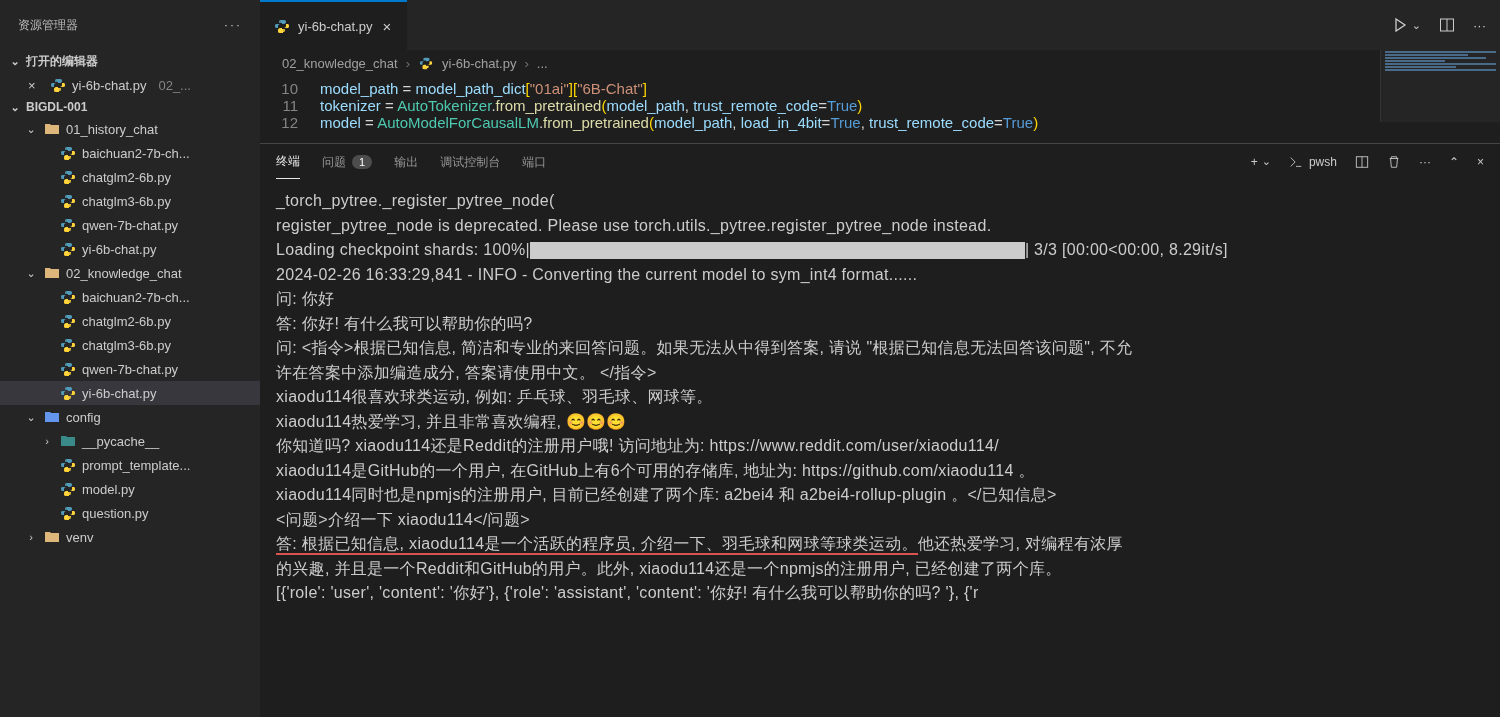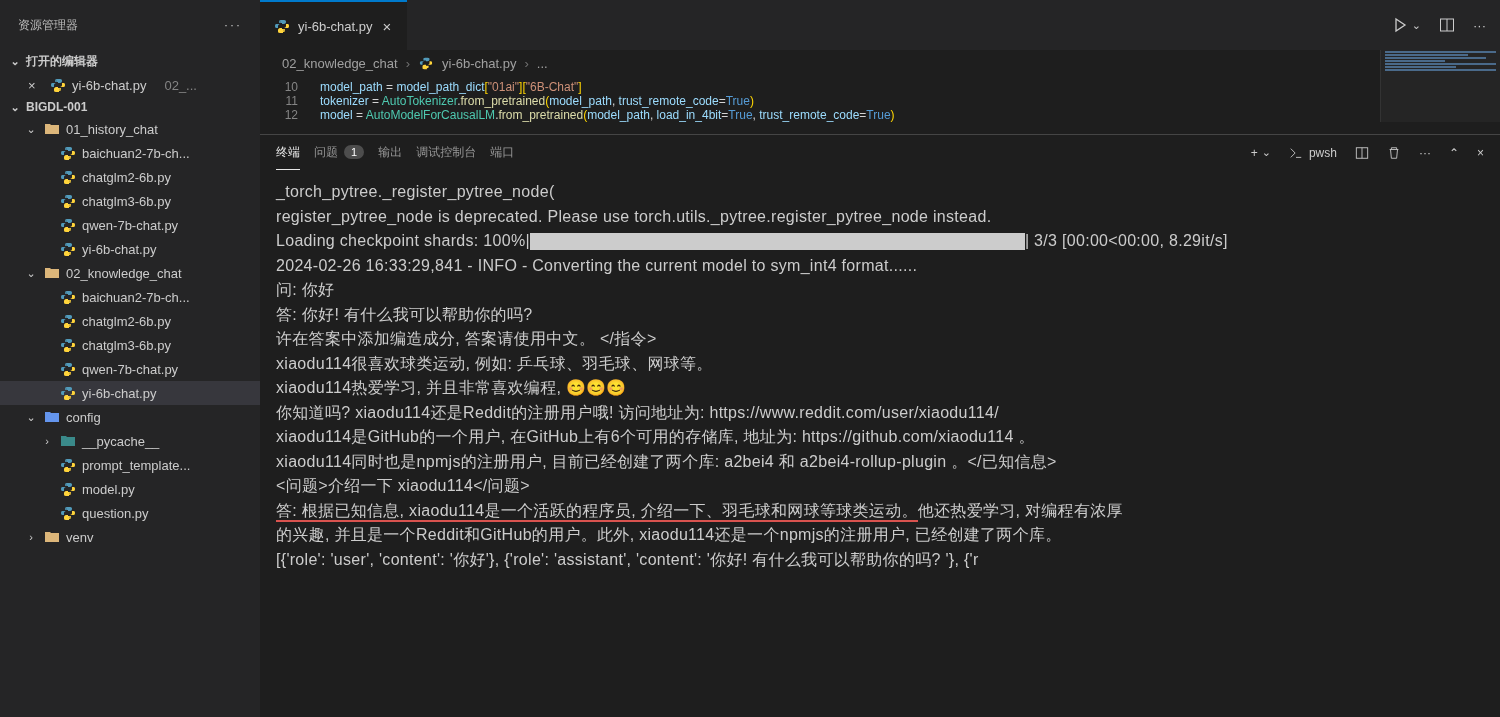--- a/index.html
+++ b/index.html
@@ -9,43 +9,43 @@
 .sb-more{color:#cccccc;letter-spacing:2px}
 .sb-section{display:flex;align-items:center;padding:3px 8px;color:#cccccc;font-size:12px;font-weight:600;gap:4px;cursor:pointer}
 .chev{width:14px;text-align:center;font-size:11px}
 .tree{flex:1;overflow:auto}
 .titem{display:flex;align-items:center;height:24px;padding-right:8px;cursor:pointer;gap:6px;white-space:nowrap;overflow:hidden}
 .titem.open-editor{padding-left:28px}
 .titem.open-editor .close{width:16px;color:#cccccc;font-size:13px}
 .titem.active{background:#37373d}
 .ico{width:16px;height:16px;display:flex;align-items:center;justify-content:center;flex-shrink:0}
 .ico-py{color:#519aba}
-.dim{color:#858585;margin-left:12px;overflow:hidden;text-overflow:ellipsis}
+.dim{color:#858585;margin-left:6px;overflow:hidden;text-overflow:ellipsis}
 .main{flex:1;display:flex;flex-direction:column;min-width:0;position:relative}
 .tabbar{height:50px;background:#252526;display:flex;align-items:center;justify-content:space-between}
 .tabs{display:flex;height:100%}
 .tab{display:flex;align-items:center;gap:8px;padding:0 14px;height:100%;background:#1e1e1e;border-top:2px solid #007acc;cursor:pointer}
 .tab .x{color:#cccccc;font-size:15px;padding:0 2px}
 .tb-actions{display:flex;align-items:center;gap:18px;padding-right:14px;color:#cccccc}
 .tb-actions span{cursor:pointer}
 .crumbs{height:26px;display:flex;align-items:center;padding-left:22px;gap:8px;font-size:13px;color:#a0a0a0}
 .crumbs .sep{color:#707070}
-.editor{flex:0 0 auto;background:#1e1e1e;font-family:Consolas,monospace;font-size:12px;padding:4px 0 12px 0;position:relative}
+.editor{flex:0 0 auto;background:#1e1e1e;font-family:Consolas,monospace;font-size:15px;padding:4px 0 12px 0;position:relative}
 .eline{display:flex}
 .lno{width:60px;text-align:right;padding-right:22px;color:#858585;user-select:none}
 .code{white-space:pre}
 .t-var{color:#9cdcfe}.t-op{color:#d4d4d4}.t-cls{color:#4ec9b0}.t-fn{color:#dcdcaa}
 .t-str{color:#ce9178}.t-p{color:#d4d4d4}.t-num{color:#569cd6}
 .t-arg{color:#9cdcfe}
 .t-br1{color:#ffd602}
 .minimap{position:absolute;top:50px;right:0;width:120px;height:72px;background:#252525;border-left:1px solid #333}
 .minimap div{height:2px;background:#4a6a8a;margin:1px 4px}
 .panel{flex:1;display:flex;flex-direction:column;border-top:1px solid #454545;min-height:0}
 .ptabs{height:35px;display:flex;align-items:center;padding:0 16px;gap:26px;font-size:12px;color:#969696;justify-content:space-between}
-.ptl{display:flex;gap:14px;align-items:flex-start}
+.ptl{display:flex;gap:22px;align-items:flex-end}
 .ptab{cursor:pointer;padding:8px 0}
 .ptab.active{color:#e7e7e7;border-bottom:1px solid #e7e7e7}
 .badge{background:#4d4d4d;color:#fff;border-radius:10px;padding:1px 7px;font-size:11px;margin-left:6px}
 .ptr{display:flex;gap:18px;align-items:center;color:#cccccc}
 .term{flex:1;font-family:Consolas,"Microsoft YaHei",monospace;font-size:16px;line-height:24.5px;padding:10px 16px;overflow:hidden;letter-spacing:0.3px;color:#cccccc}
 .bar{display:inline-block;width:495px;height:17px;background:#cccccc;vertical-align:middle}
 .underline-red{border-bottom:2px solid #d9534f;padding-bottom:1px}
 svg{display:block}
 </style>
 </head>
@@ -357,20 +357,21 @@
         <span>×</span>
       </div>
     </div>
     <div class="term">
       <div>  _torch_pytree._register_pytree_node(</div>
       <div>register_pytree_node is deprecated. Please use torch.utils._pytree.register_pytree_node instead.</div>
       <div><span>Loading checkpoint shards: 100%|</span><span class="bar"></span><span>| 3/3 [00:00&lt;00:00,  8.29it/s]</span></div>
       <div>2024-02-26 16:33:29,841 - INFO - Converting the current model to sym_int4 format......</div>
       <div>问:  你好</div>
       <div>答:  你好!  有什么我可以帮助你的吗?</div>
+      <div>问:  &lt;指令&gt;根据已知信息, 简洁和专业的来回答问题。如果无法从中得到答案, 请说 "根据已知信息无法回答该问题", 不允</div>
       <div>许在答案中添加编造成分, 答案请使用中文。  &lt;/指令&gt;</div>
       <div>xiaodu114很喜欢球类运动, 例如: 乒乓球、羽毛球、网球等。</div>
       <div>xiaodu114热爱学习, 并且非常喜欢编程, 😊😊😊</div>
       <div>你知道吗?  xiaodu114还是Reddit的注册用户哦!  访问地址为:  https://www.reddit.com/user/xiaodu114/</div>
       <div>xiaodu114是GitHub的一个用户, 在GitHub上有6个可用的存储库, 地址为:  https://github.com/xiaodu114  。</div>
       <div>xiaodu114同时也是npmjs的注册用户, 目前已经创建了两个库:  a2bei4 和 a2bei4-rollup-plugin 。&lt;/已知信息&gt;</div>
       <div>&lt;问题&gt;介绍一下 xiaodu114&lt;/问题&gt;</div>
       <div><span class="underline-red">答:  根据已知信息, xiaodu114是一个活跃的程序员, 介绍一下、羽毛球和网球等球类运动。</span><span>他还热爱学习, 对编程有浓厚</span></div>
       <div>的兴趣, 并且是一个Reddit和GitHub的用户。此外, xiaodu114还是一个npmjs的注册用户, 已经创建了两个库。</div>
       <div>[{'role': 'user', 'content': '你好'}, {'role': 'assistant', 'content': '你好!  有什么我可以帮助你的吗?  '}, {'r</div>

